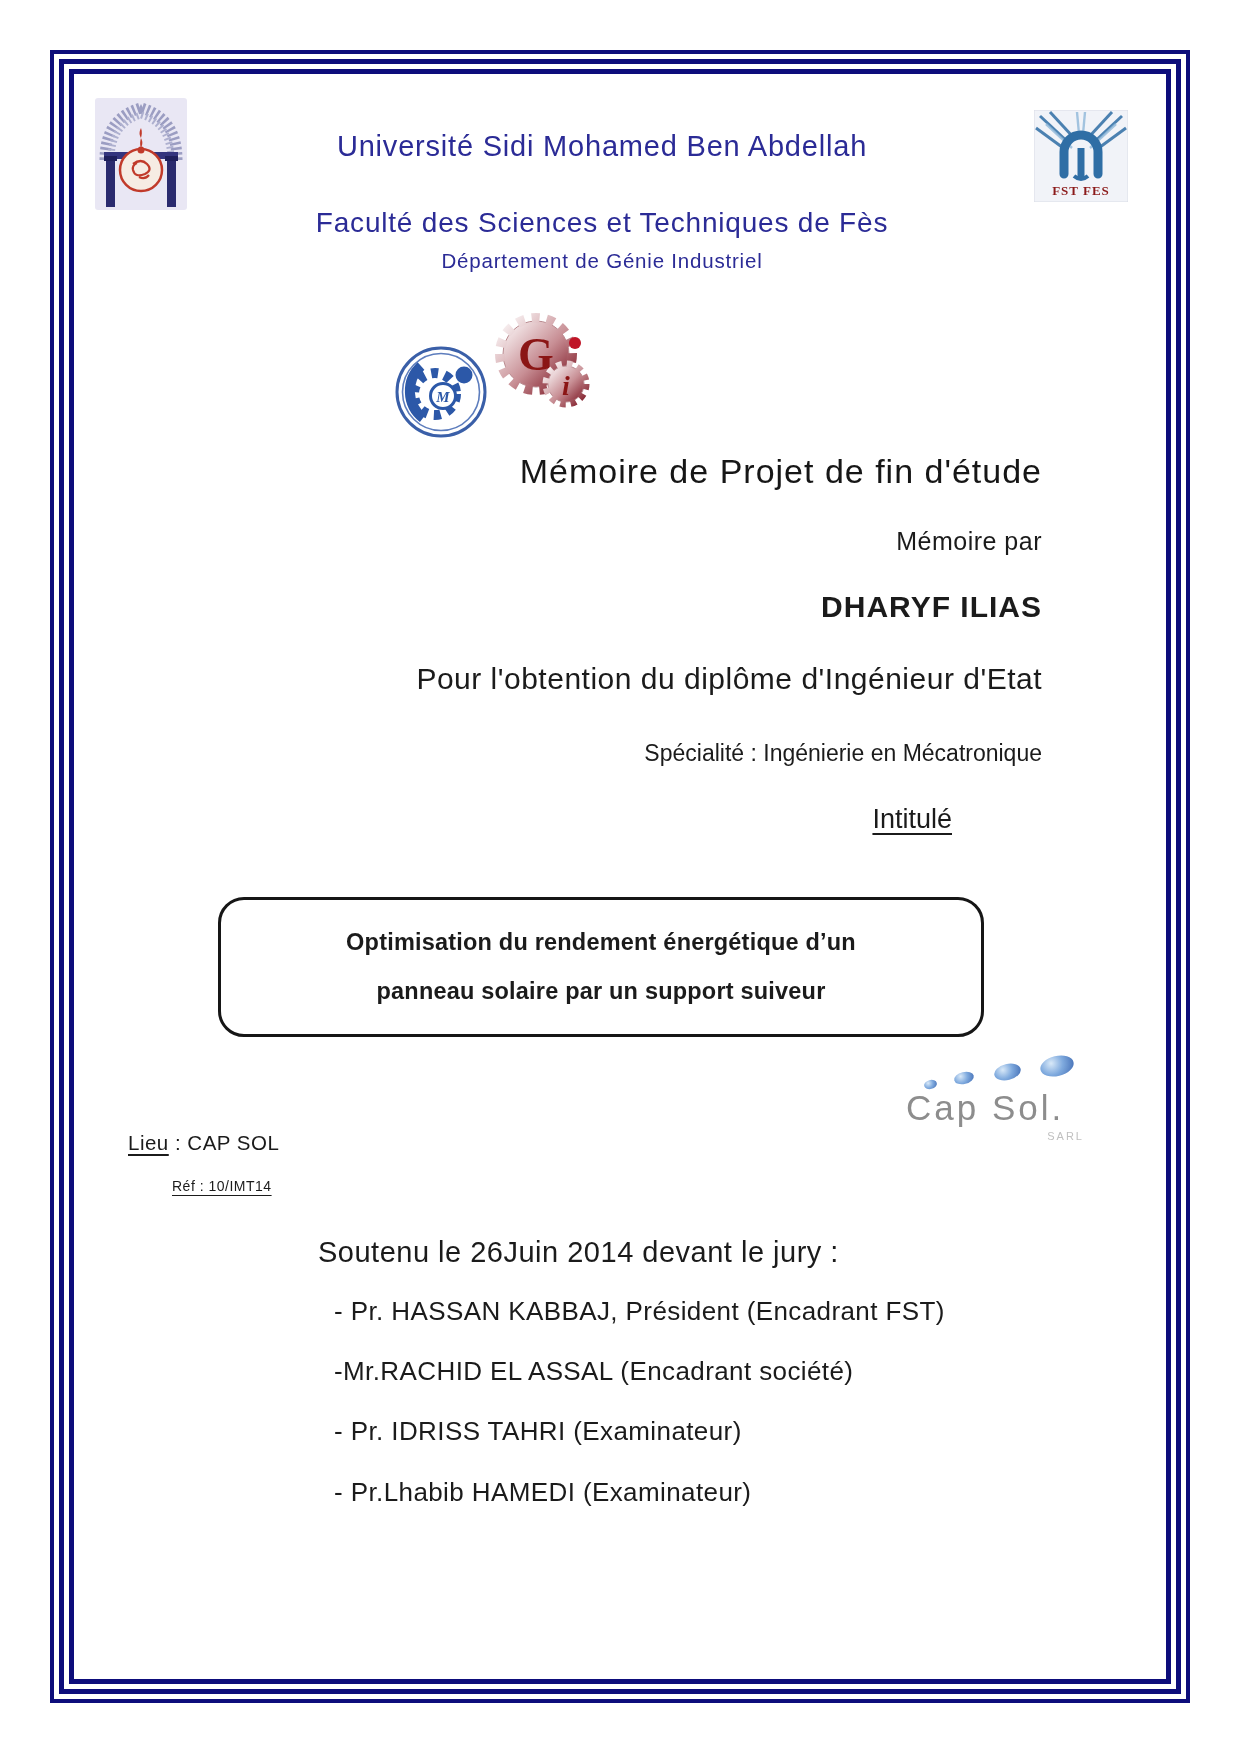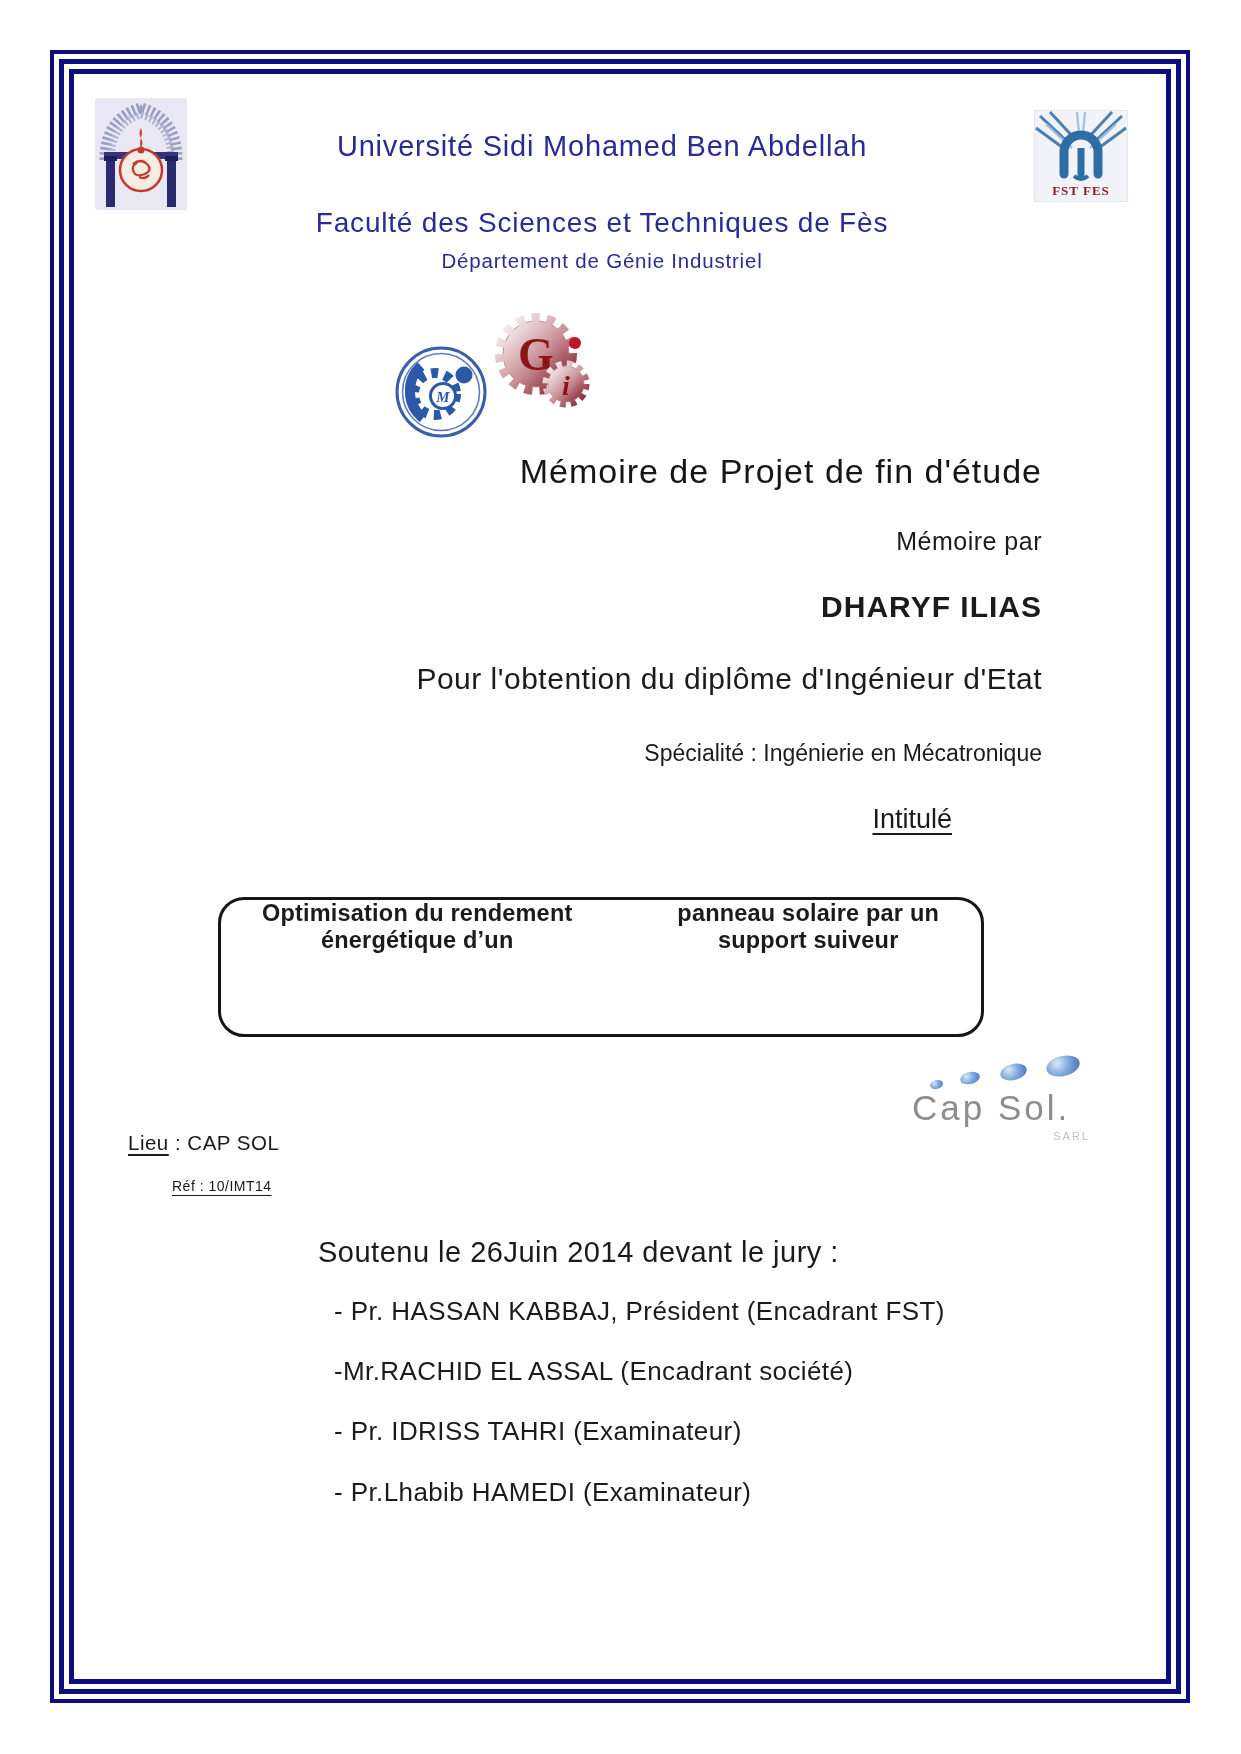--- a/index.html
+++ b/index.html
@@ -28,35 +28,35 @@
   .prepared{top:527px;font-size:25px;letter-spacing:.5px;}
   .author{top:590px;font-size:30px;font-weight:bold;letter-spacing:1px;}
   .purpose{top:662px;font-size:30px;letter-spacing:.5px;}
   .specialty{top:740px;font-size:23px;}
   .intitule{top:804px;font-size:27px;}
   .intitule span{text-decoration:underline;text-underline-offset:5px;}
 
   .subject-box{
     left:218px;top:897px;width:766px;height:140px;box-sizing:border-box;
     border:3px solid #161616;border-radius:26px;background:#fff;
-    display:flex;flex-direction:row;justify-content:center;gap:22px;
+    display:flex;flex-direction:column;justify-content:center;gap:22px;
     text-align:center;
   }
   .subject-box div{font-size:23.5px;font-weight:bold;letter-spacing:.2px;}
 
   .lieu{left:128px;top:1131px;font-size:20.5px;letter-spacing:.5px;}
   .lieu .u{text-decoration:underline;text-underline-offset:4px;}
   .ref{left:128px;top:1178px;font-size:14px;letter-spacing:.5px;text-decoration:underline;text-underline-offset:4px;margin-left:44px;}
 
   .soutenu{left:318px;top:1236px;font-size:29px;letter-spacing:.5px;}
   .jury{left:334px;top:1296px;}
   .jury div{font-size:26px;letter-spacing:.4px;margin-bottom:29px;line-height:1.2;}
 
   
-  .capsol{left:898px;top:1054px;width:192px;height:92px;margin-left:6px;}
+  .capsol{left:898px;top:1054px;width:192px;height:92px;}
   .capsol .word{position:absolute;left:8px;top:34px;font-size:35px;color:#8d8d8d;letter-spacing:3px;font-family:"Liberation Sans",sans-serif;}
   .capsol .sarl{position:absolute;right:6px;top:76px;font-size:11px;color:#c0c0c0;letter-spacing:2px;}
   .capsol .dot{position:absolute;border-radius:50%;transform:rotate(-14deg);
     background:radial-gradient(circle at 35% 30%, #d9e9f8 0%, #7faade 45%, #3c67b0 100%);}
   .d1{width:13px;height:9px;left:26px;top:26px;}
   .d2{width:20px;height:12px;left:56px;top:18px;}
   .d3{width:27px;height:16px;left:96px;top:10px;}
   .d4{width:34px;height:20px;left:142px;top:2px;}
 </style>
 </head>

